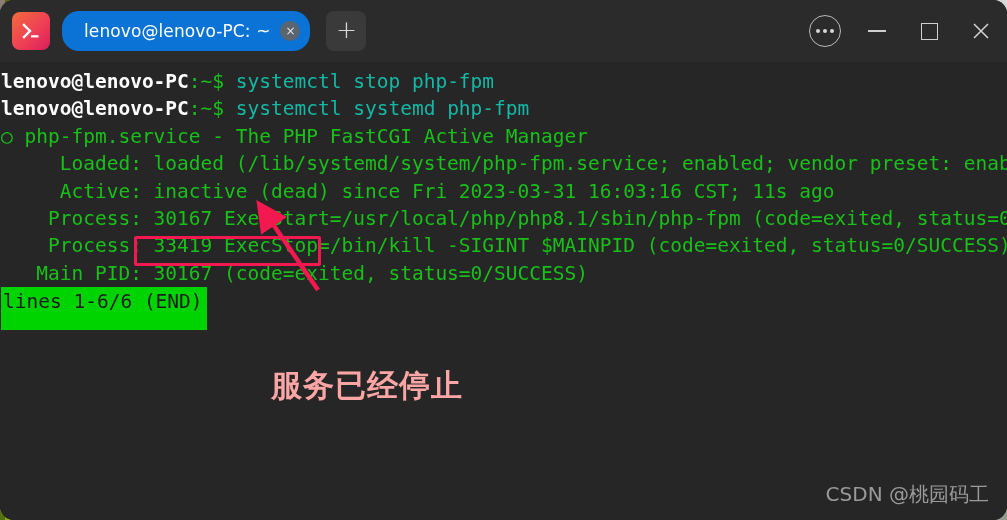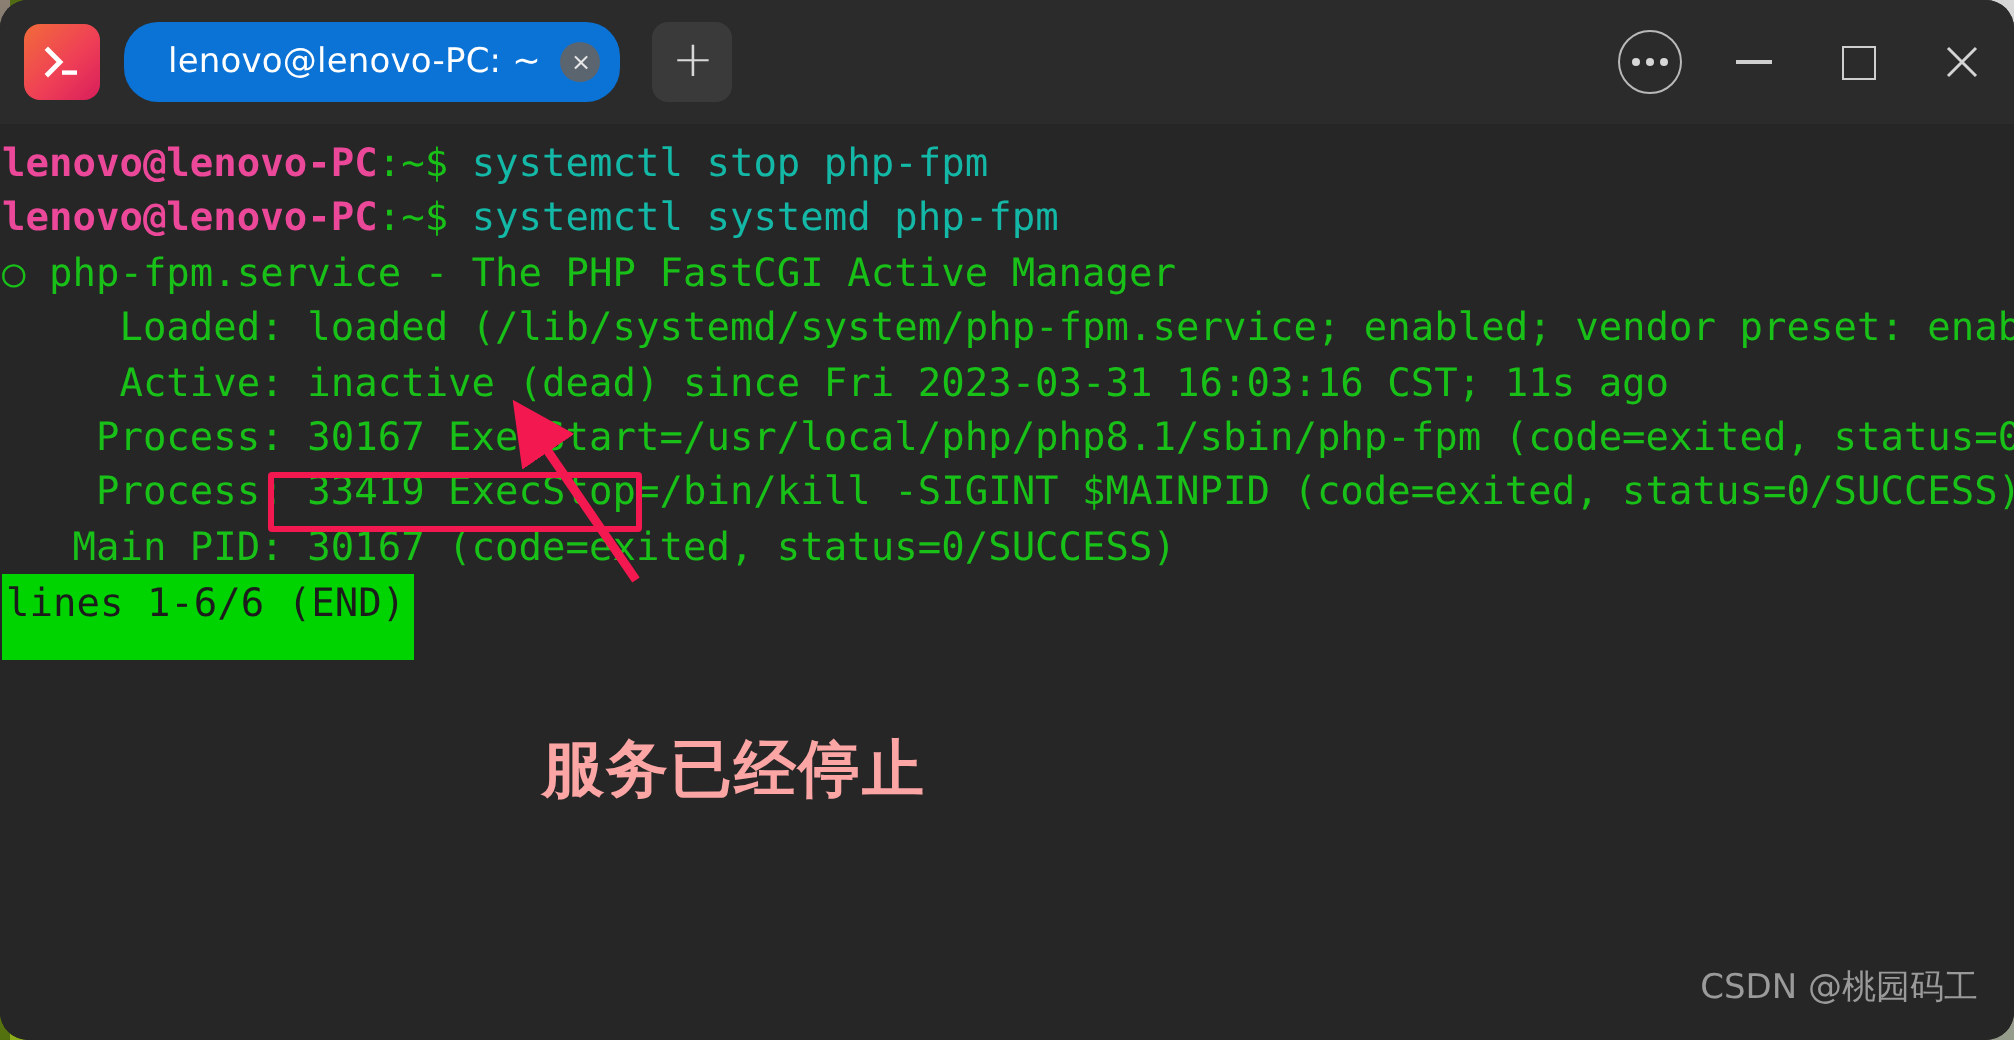--- a/index.html
+++ b/index.html
@@ -138,21 +138,21 @@
     font-family: "DejaVu Sans Mono", monospace;
     font-size: 19.5px;
     line-height: 27.4px;
   }
   .line {
     white-space: pre;
     color: #18c018;
     padding-left: 1px;
     height: 27.4px;
   }
-  .prompt-user { color: #ec4899; font-weight: bold; }
+  .prompt-user { color: #ffffff; font-weight: bold; }
   .prompt-path { color: #18c018; }
   .cmd { color: #14b8a6; }
 
   .pager {
     display: inline-block;
     background: #00d400;
     color: #1c1c1c;
     padding: 1px 4px 14px 2px;
   }
   .pager-cursor {
@@ -182,21 +182,21 @@
     font-size: 31px;
     font-weight: bold;
     letter-spacing: 1px;
     white-space: nowrap;
   }
   #watermark {
     position: absolute;
     right: 18px;
     bottom: 12px;
     color: #9a9a9a;
-    font-size: 17px;
+    font-size: 20px;
     font-family: "DejaVu Sans", sans-serif;
     white-space: nowrap;
   }
 </style>
 </head>
 <body>
 
 <div id="desktop">
   <div id="desktop-left-strip"></div>
 </div>

